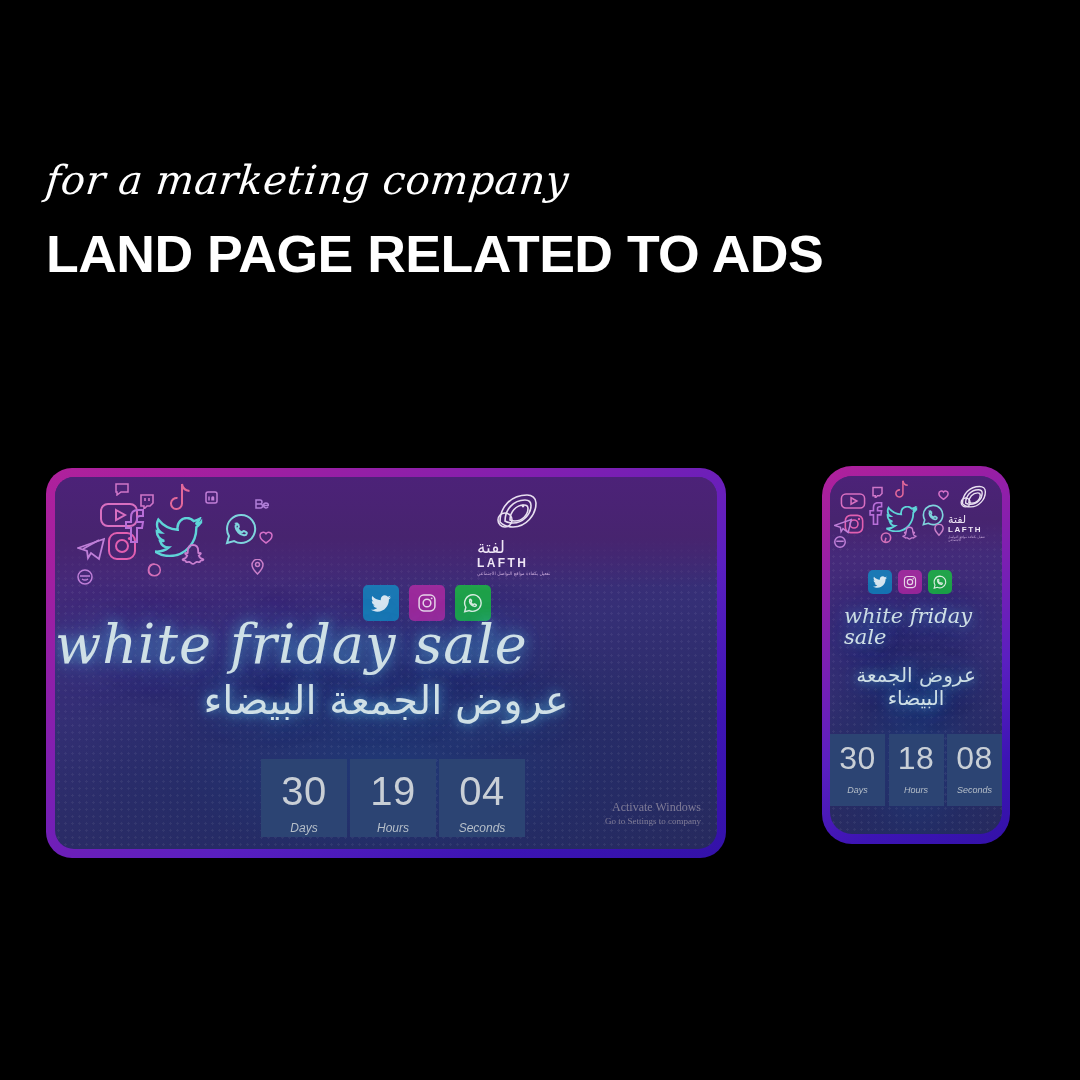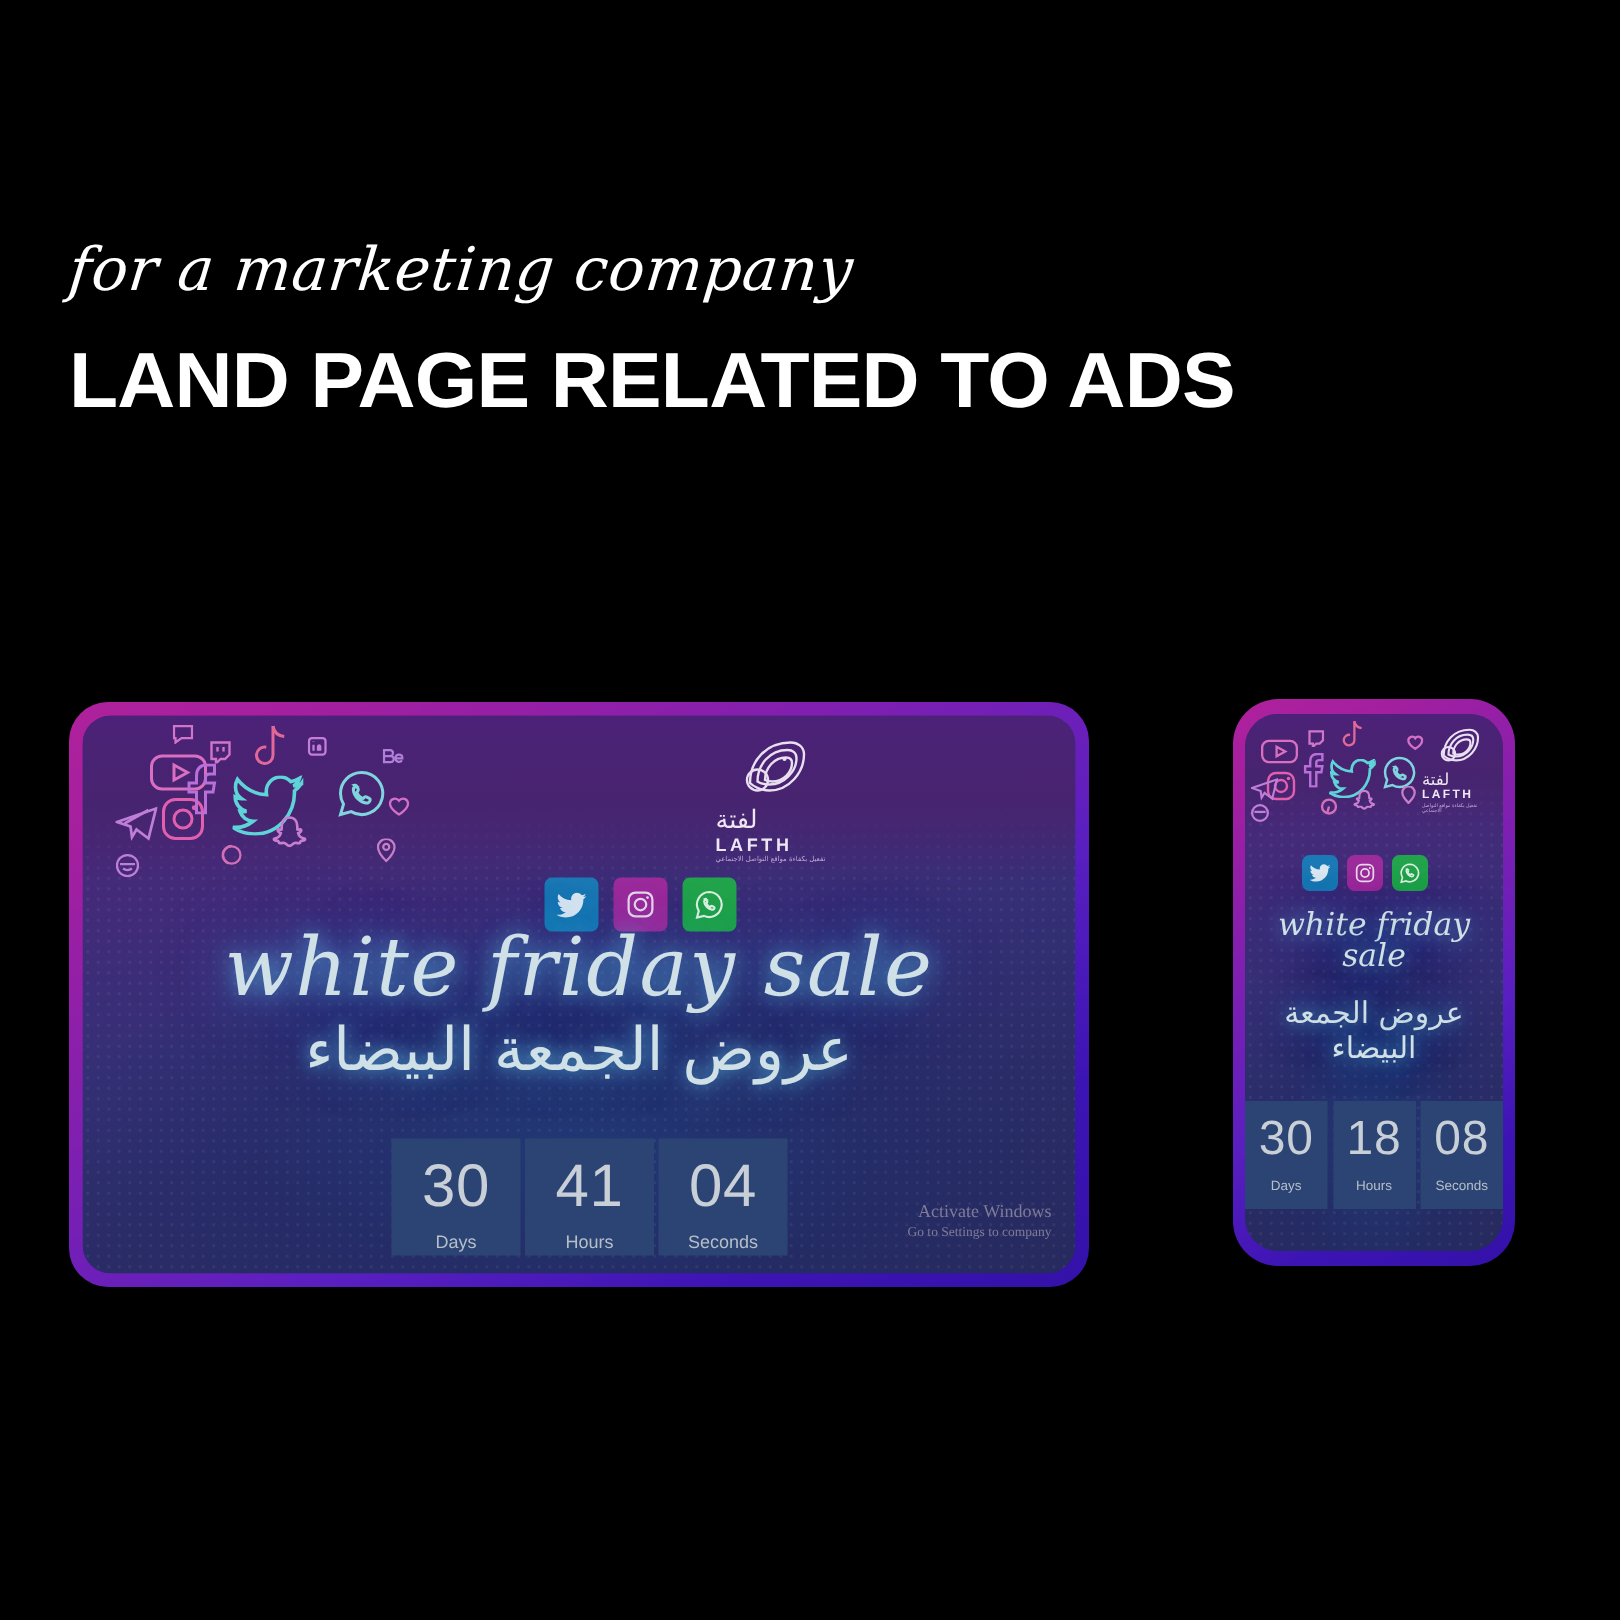--- a/index.html
+++ b/index.html
@@ -102,21 +102,21 @@
   .social-row{position:absolute;display:flex;}
   .social-btn{
     display:flex;align-items:center;justify-content:center;
     border-radius:5px;
   }
   .social-btn svg{display:block;}
 
   
   .headline{
     position:absolute;left:0;right:0;
-    text-align:center;
+    text-align:left;
     font-family:"DejaVu Serif", serif;
     font-style:italic;
     color:#cfe0e6;
     text-shadow:0 0 14px rgba(90,190,230,0.75), 0 0 34px rgba(60,150,220,0.55), 0 0 60px rgba(40,110,200,0.4);
     line-height:1.02;
     white-space:nowrap;
   }
   .headline-ar{
     position:absolute;left:0;right:0;
     text-align:center;
@@ -140,20 +140,21 @@
     font-family:"Liberation Sans", sans-serif;
     font-weight:300;
     line-height:1;
     letter-spacing:0.5px;
   }
   .cd-lab{
     color:#b6bfc9;
     font-family:"Liberation Sans", sans-serif;
     font-weight:400;
     line-height:1;
+    font-style:italic;
   }
 
   
   .watermark{
     position:absolute;
     text-align:right;
     color:#8f8aa0;
     font-family:"Liberation Sans", sans-serif;
     line-height:1.35;
     opacity:0.85;
@@ -318,21 +319,21 @@
 
     <div id="desktop-headline" class="headline">white friday  sale</div>
     <div id="desktop-headline-ar" class="headline-ar">عروض الجمعة البيضاء</div>
 
     <div id="desktop-countdown" class="countdown">
       <div class="cd-box">
         <span class="cd-num">30</span>
         <span class="cd-lab">Days</span>
       </div>
       <div class="cd-box">
-        <span class="cd-num">41</span>
+        <span class="cd-num">19</span>
         <span class="cd-lab">Hours</span>
       </div>
       <div class="cd-box">
         <span class="cd-num">04</span>
         <span class="cd-lab">Seconds</span>
       </div>
     </div>
 
     <div id="desktop-watermark" class="watermark">
       <span class="wm1">Activate Windows</span>

